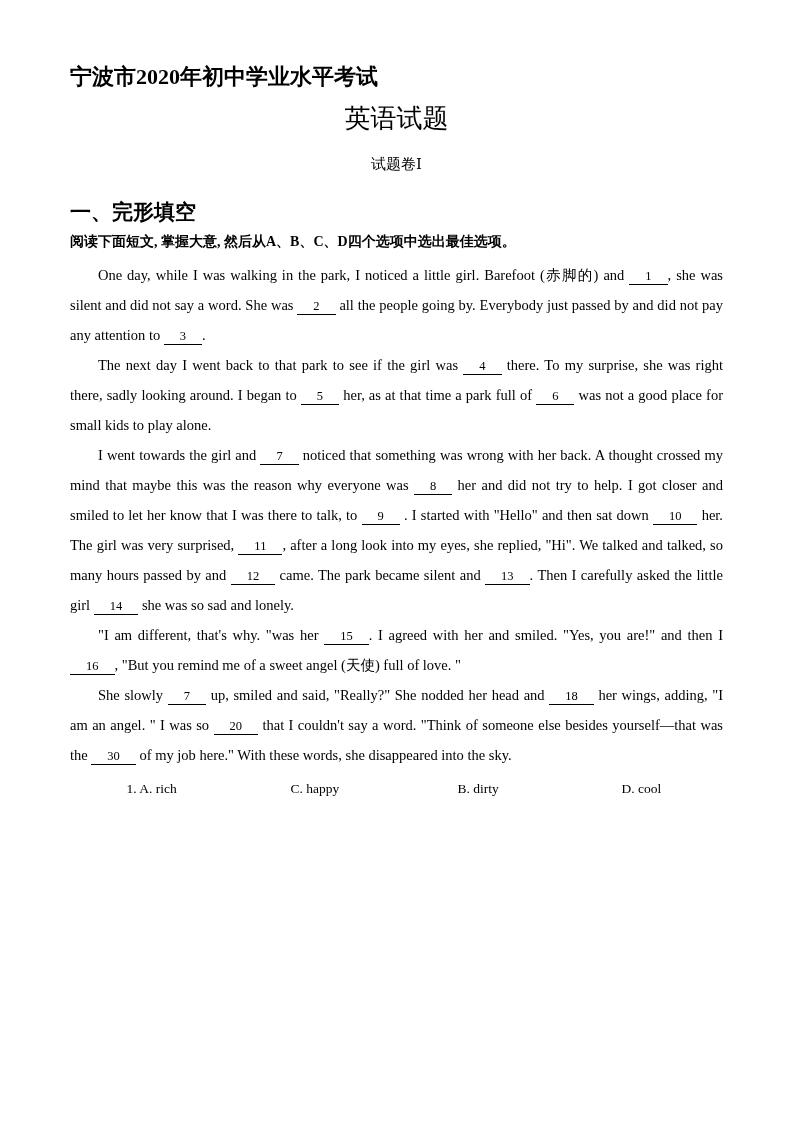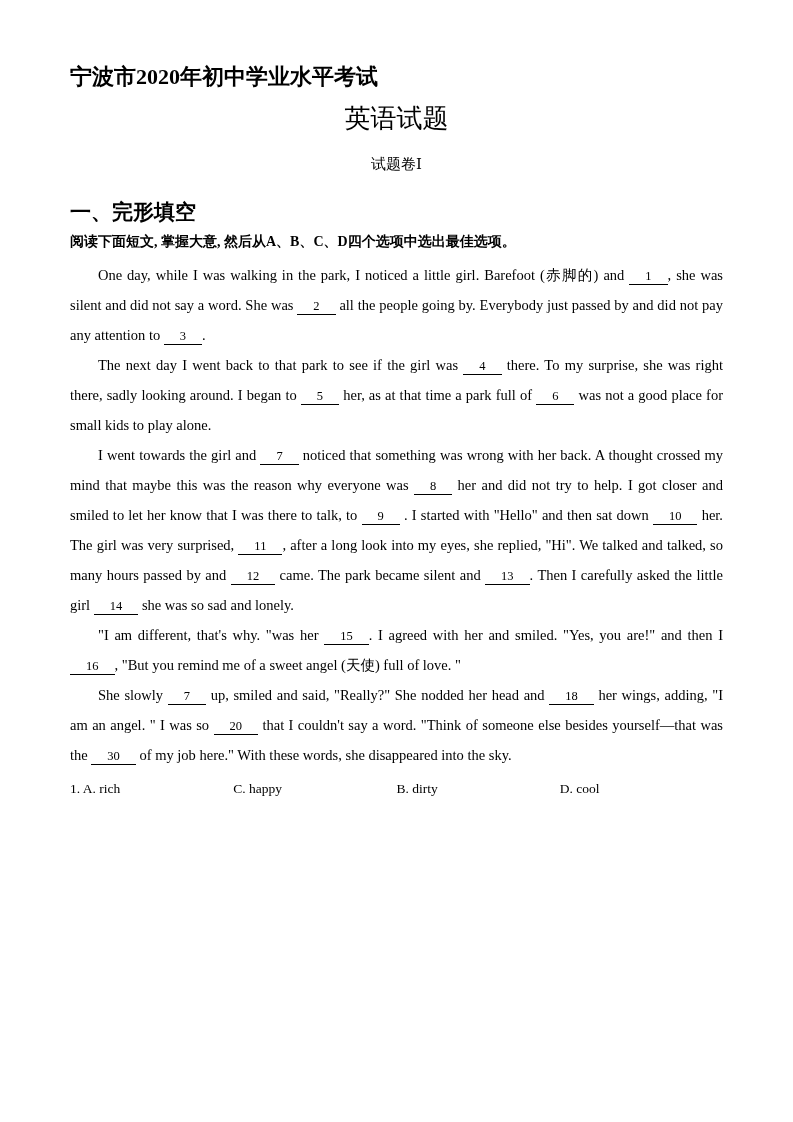--- a/index.html
+++ b/index.html
@@ -76,21 +76,21 @@
     vertical-align: baseline;
   }
   .options {
     display: grid;
     grid-template-columns: 1fr 1fr 1fr 1fr;
     font-size: 13.5px;
     line-height: 22px;
     margin-top: 8px;
   }
   .options span {
-    text-align: left;
+    text-align: center;
   }
 </style>
 </head>
 <body>
 
 <div class="page">
 
   <div class="title">宁波市2020年初中学业水平考试</div>
   <div class="subtitle">英语试题</div>
 

